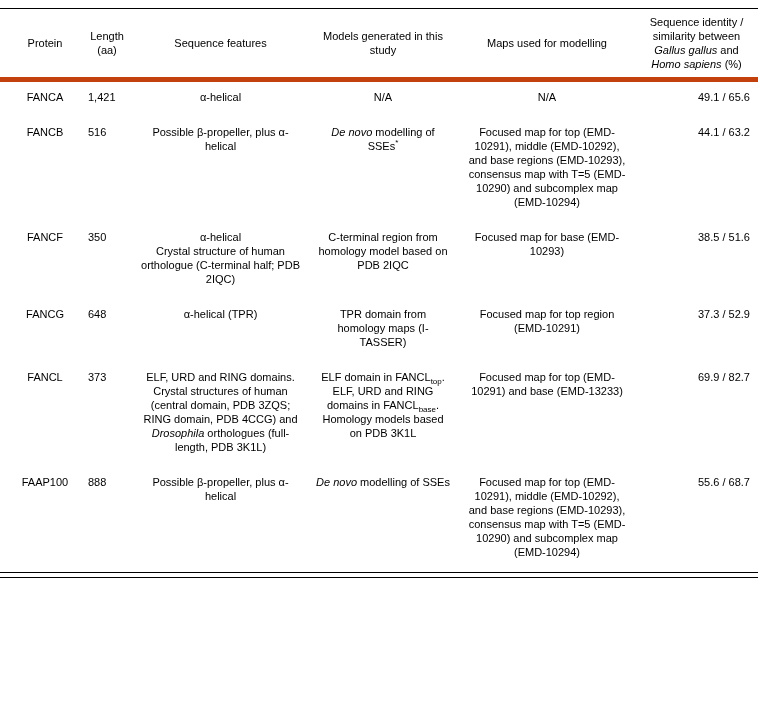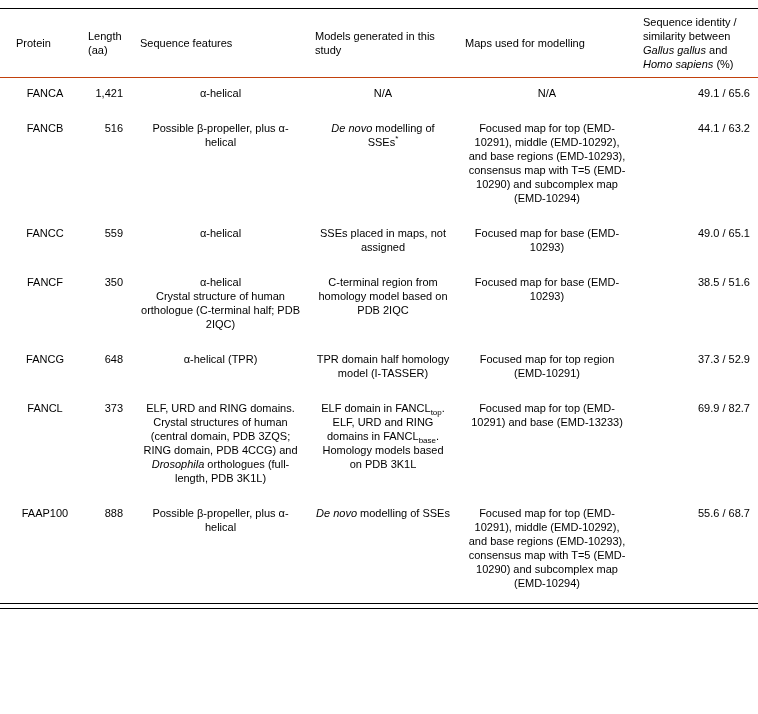--- a/index.html
+++ b/index.html
@@ -30,32 +30,32 @@
   }
   col.c-protein  { width: 88px; }
   col.c-length   { width: 52px; }
   col.c-features { width: 175px; }
   col.c-models   { width: 150px; }
   col.c-maps     { width: 178px; }
   col.c-identity { width: 115px; }
 
   thead th {
     font-weight: normal;
-    text-align: left;
+    text-align: center;
     vertical-align: middle;
     padding: 6px 14px 6px 0;
-    border-bottom: 1px solid #c2410c;
+    border-bottom: 5px solid #c2410c;
   }
   tbody td {
     vertical-align: top;
     text-align: center;
     padding: 8px 14px 13px 0;
   }
   .pad-first { padding-left: 16px; }
-  td.cell-length { text-align: right; padding-right: 17px; }
+  td.cell-length { text-align: left; padding-right: 17px; }
   th.col-identity, td.cell-identity { padding-right: 8px; }
   td.cell-identity { text-align: right; }
   sub, sup { font-size: 8px; line-height: 0; }
 </style>
 </head>
 <body>
 
 <div class="page">
   <div class="table-wrap">
     <table class="paper-table">
@@ -88,40 +88,32 @@
         </tr>
         <tr>
           <td class="pad-first">FANCB</td>
           <td class="cell-length">516</td>
           <td>Possible β-propeller, plus α-helical</td>
           <td><i>De novo</i> modelling of SSEs<sup>*</sup></td>
           <td>Focused map for top (EMD-10291), middle (EMD-10292), and base regions (EMD-10293), consensus map with T=5 (EMD-10290) and subcomplex map (EMD-10294)</td>
           <td class="cell-identity">44.1 / 63.2</td>
         </tr>
         <tr>
-          <td class="pad-first">FANCC</td>
-          <td class="cell-length">559</td>
-          <td>α-helical</td>
-          <td>SSEs placed in maps, not assigned</td>
-          <td>Focused map for base (EMD-10293)</td>
-          <td class="cell-identity">49.0 / 65.1</td>
-        </tr>
-        <tr>
           <td class="pad-first">FANCF</td>
           <td class="cell-length">350</td>
           <td>α-helical<br>Crystal structure of human orthologue (C-terminal half; PDB 2IQC)</td>
           <td>C-terminal region from homology model based on PDB 2IQC</td>
           <td>Focused map for base (EMD-10293)</td>
           <td class="cell-identity">38.5 / 51.6</td>
         </tr>
         <tr>
           <td class="pad-first">FANCG</td>
           <td class="cell-length">648</td>
           <td>α-helical (TPR)</td>
-          <td>TPR domain half homology model (I-TASSER)</td>
+          <td>TPR domain from homology maps (I-TASSER)</td>
           <td>Focused map for top region (EMD-10291)</td>
           <td class="cell-identity">37.3 / 52.9</td>
         </tr>
         <tr>
           <td class="pad-first">FANCL</td>
           <td class="cell-length">373</td>
           <td>ELF, URD and RING domains. Crystal structures of human (central domain, PDB 3ZQS; RING domain, PDB 4CCG) and <i>Drosophila</i> orthologues (full-length, PDB 3K1L)</td>
           <td>ELF domain in FANCL<sub>top</sub>. ELF, URD and RING domains in FANCL<sub>base</sub>. Homology models based on PDB 3K1L</td>
           <td>Focused map for top (EMD-10291) and base (EMD-13233)</td>
           <td class="cell-identity">69.9 / 82.7</td>

